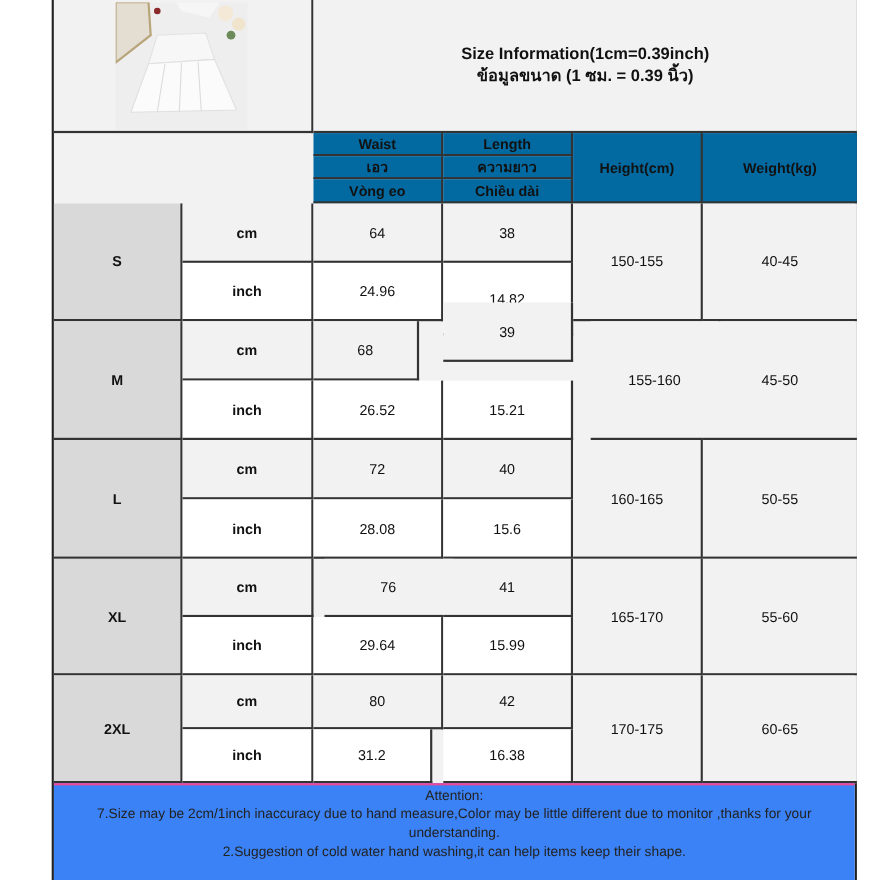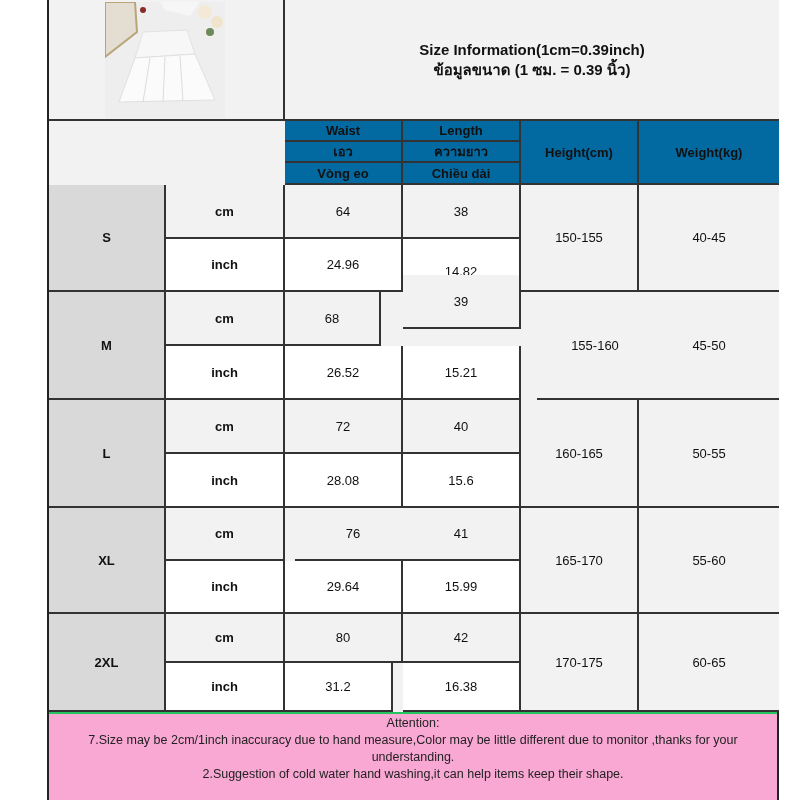--- a/index.html
+++ b/index.html
@@ -8,21 +8,21 @@
   .cell { position:absolute; box-sizing:border-box; display:flex; align-items:center; justify-content:center; text-align:center; border-right:2px solid #333; border-bottom:2px solid #333; }
   .hdr { background:#0369a1; font-weight:bold; }
   .light { background:#f2f2f2; }
   .white { background:#ffffff; }
   .size-col { background:#d9d9d9; font-weight:bold; font-size:13px; }
   .unit { font-weight:bold; font-size:13px; }
   .val { font-size:13px; font-family:"Liberation Sans", sans-serif; }
   .sub { font-size:13px; font-weight:bold; }
   .img-cell { background:#f2f2f2; }
   .title-cell { background:#f2f2f2; flex-direction:column; font-weight:bold; font-size:15px; line-height:20px; }
-  .attn { position:absolute; left:0; top:712px; width:728px; height:88px; background:#f9a8d4; border-top:2px solid #22c55e; box-sizing:border-box; text-align:center; font-size:12.5px; line-height:17px; color:#222; padding:0 12px; }
+  .attn { position:absolute; left:0; top:712px; width:728px; height:88px; background:#3b82f6; border-top:2px solid #ec4899; box-sizing:border-box; text-align:center; font-size:12.5px; line-height:17px; color:#222; padding:0 12px; }
   .attn div { margin:0; }
 </style>
 </head>
 <body>
 
 <div class="tbl">
 
   <div class="cell img-cell" style="left:0;top:0;width:236px;height:121px;">
     <div style="position:absolute;left:56px;top:2px;width:120px;height:116px;background:#efefef;overflow:hidden;">
       <svg width="120" height="116" viewBox="0 0 120 116">

